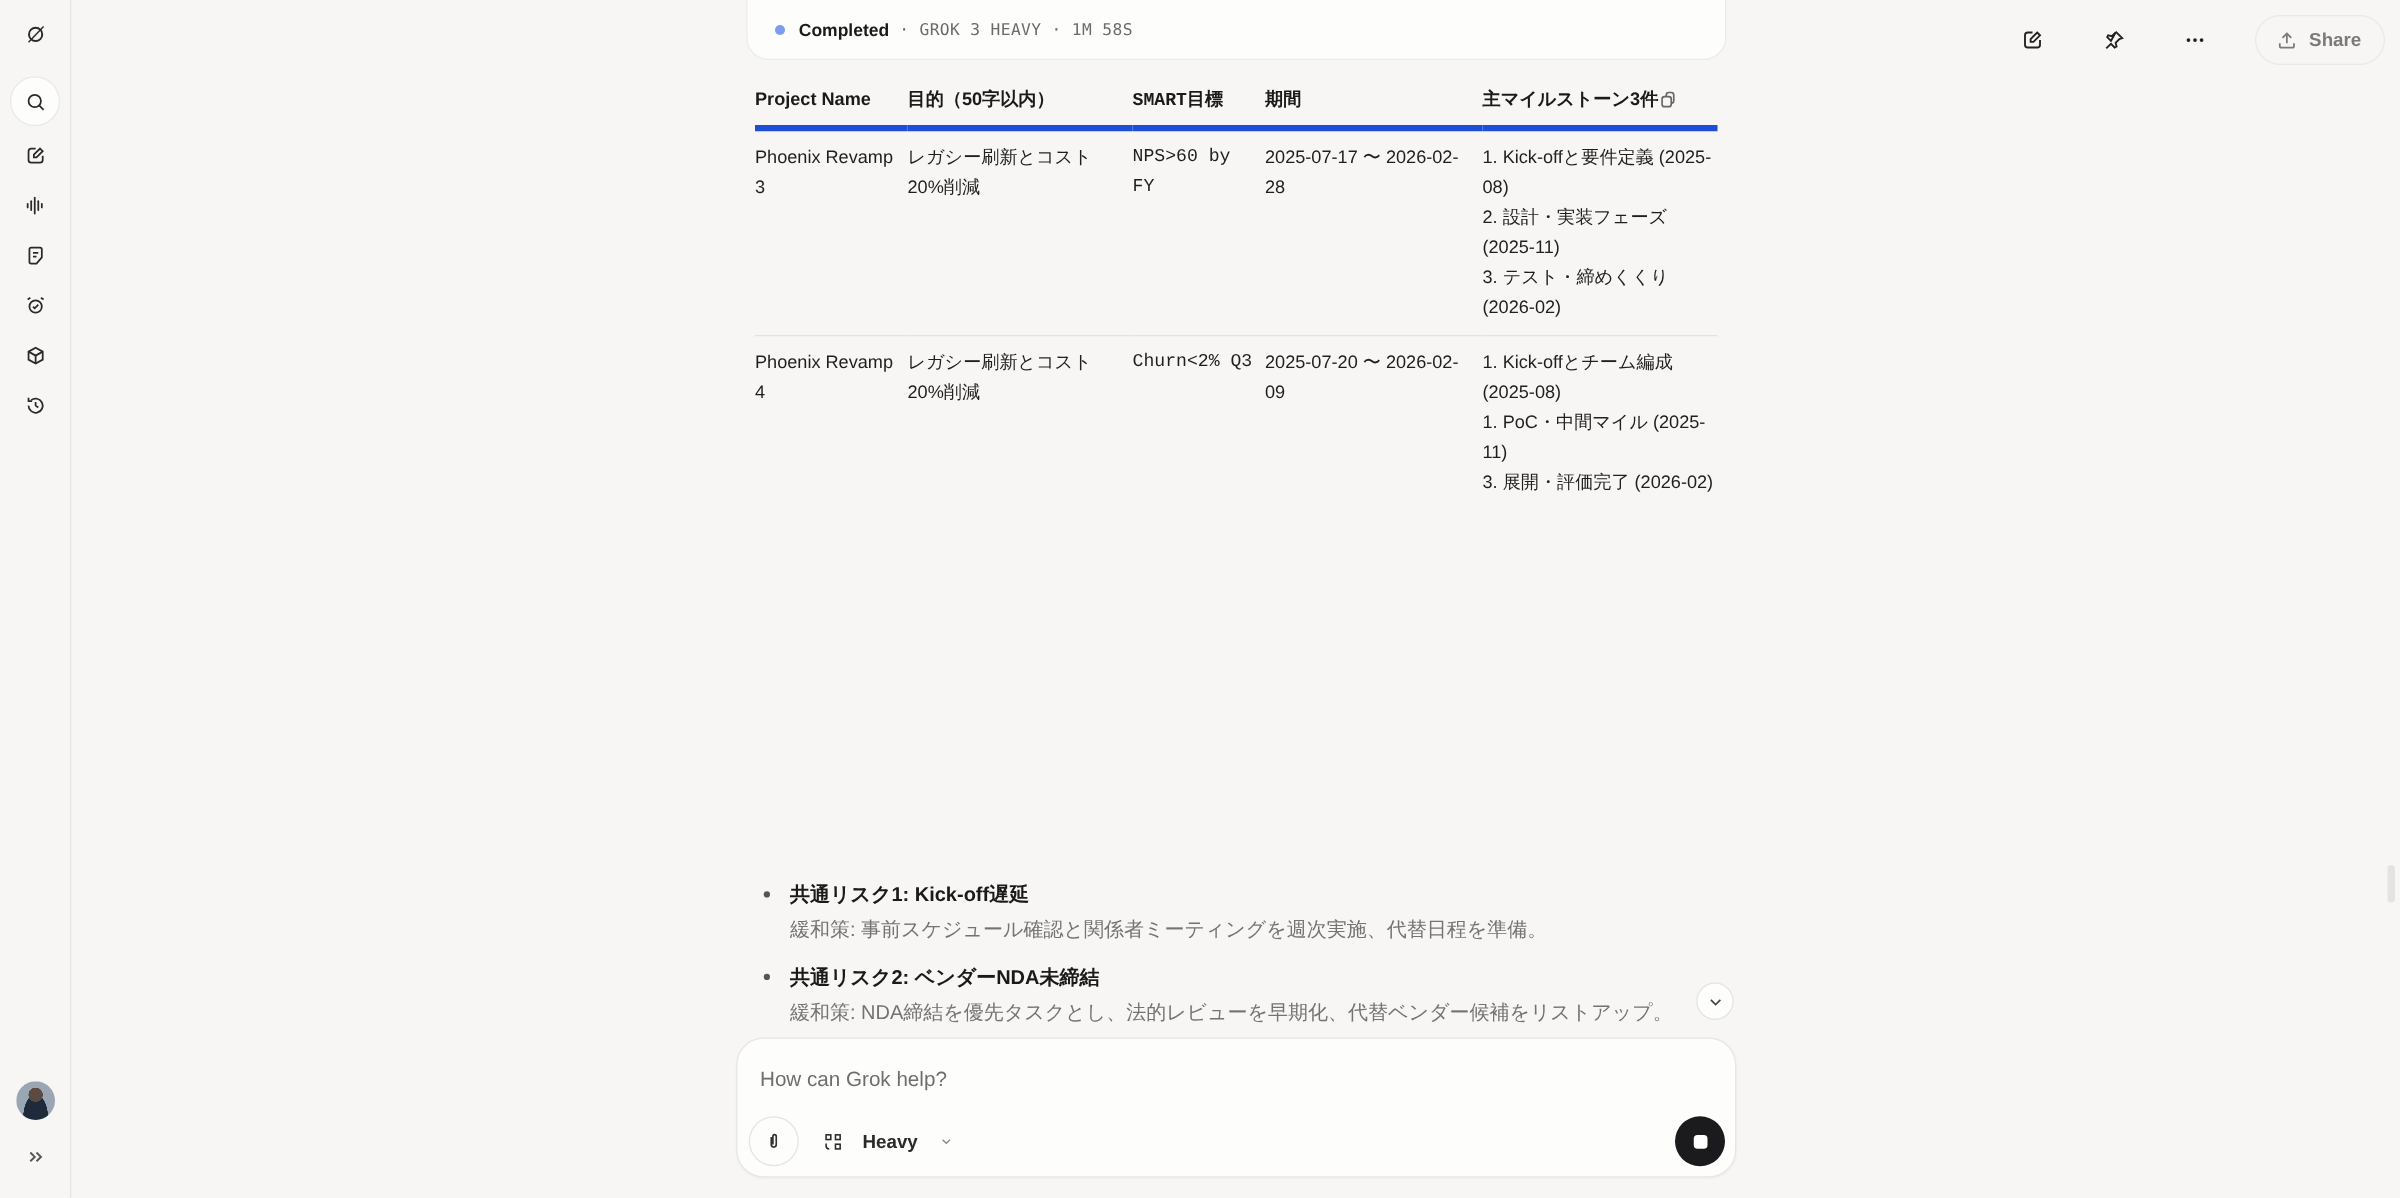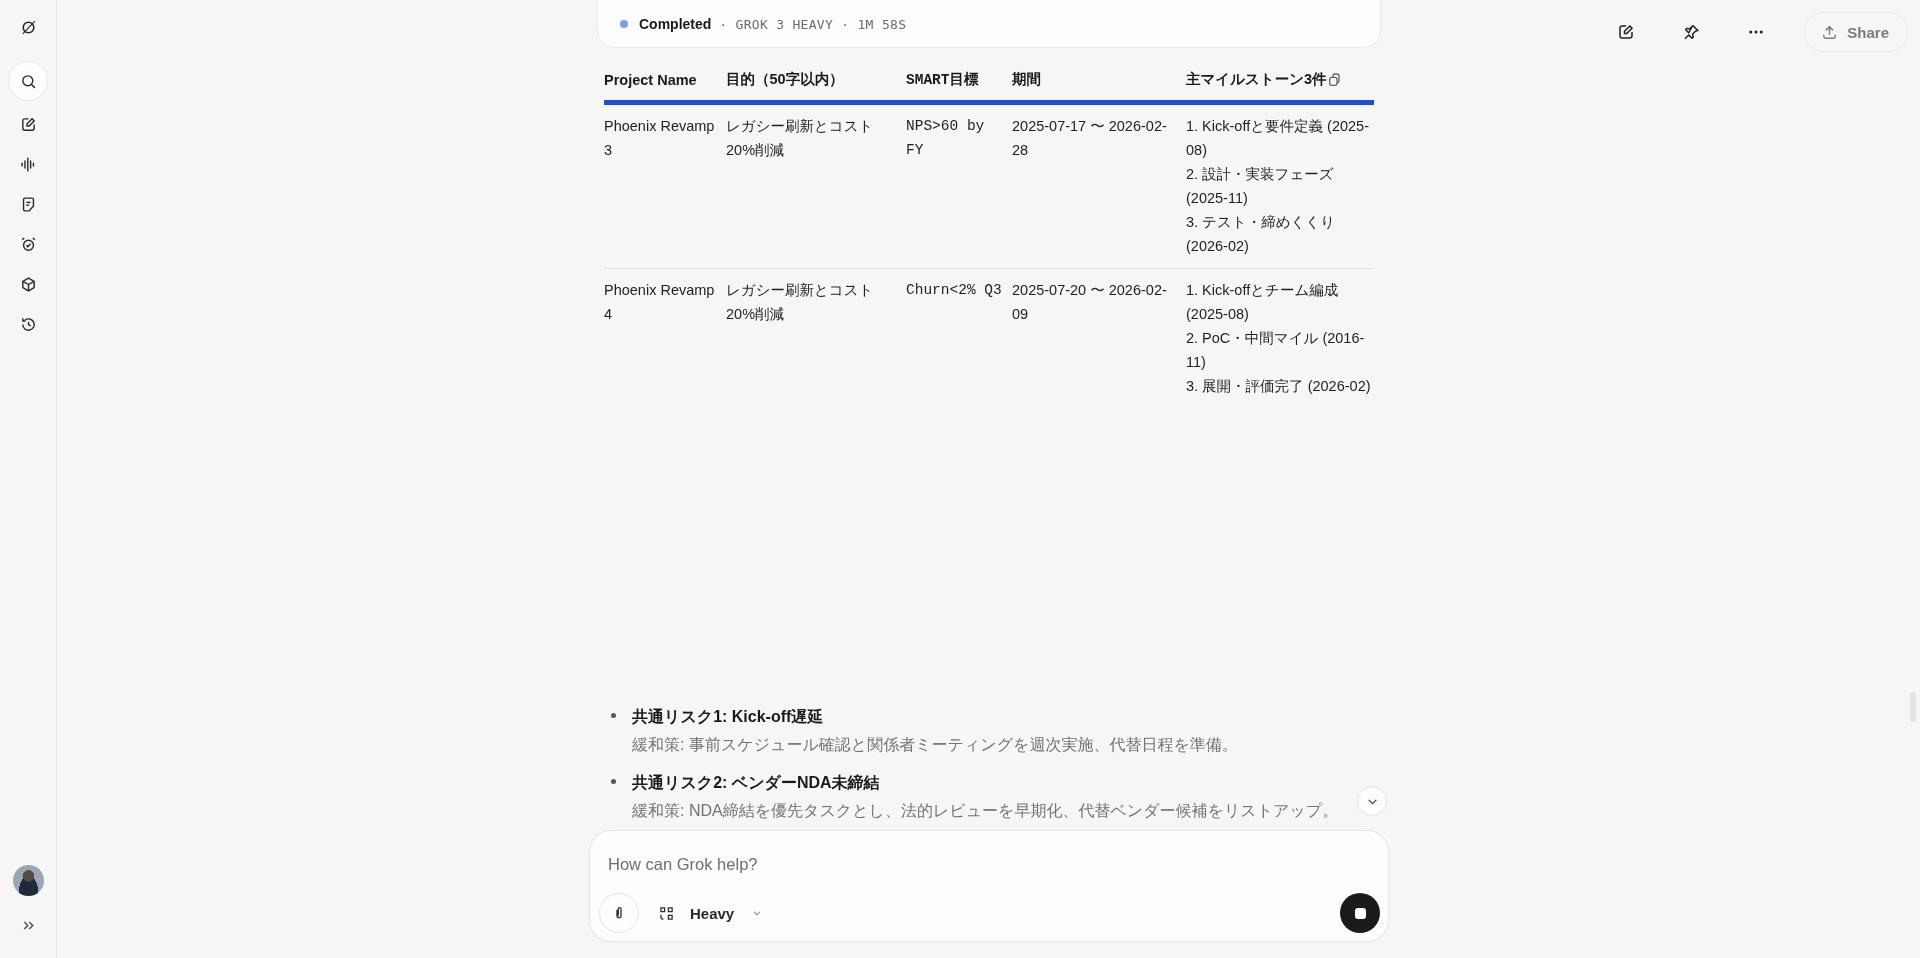--- a/index.html
+++ b/index.html
@@ -261,21 +261,21 @@
           <span class="ms-line">3. テスト・締めくくり (2026-02)</span>
         </td>
       </tr>
       <tr>
         <td class="c1">Phoenix Revamp 4</td>
         <td class="c2">レガシー刷新とコスト20%削減</td>
         <td class="c3">Churn&lt;2% Q3</td>
         <td class="c4">2025-07-20 〜 2026-02-09</td>
         <td class="c5">
           <span class="ms-line">1. Kick-offとチーム編成 (2025-08)</span>
-          <span class="ms-line">2. PoC・中間マイル (2016-11)</span>
+          <span class="ms-line">1. PoC・中間マイル (2025-11)</span>
           <span class="ms-line">3. 展開・評価完了 (2026-02)</span>
         </td>
       </tr>
     </tbody>
   </table>
 </div>
 
 <ul class="risks" style="list-style:none;">
   <li class="risk">
     <span class="risk-title">共通リスク1: Kick-off遅延</span>

